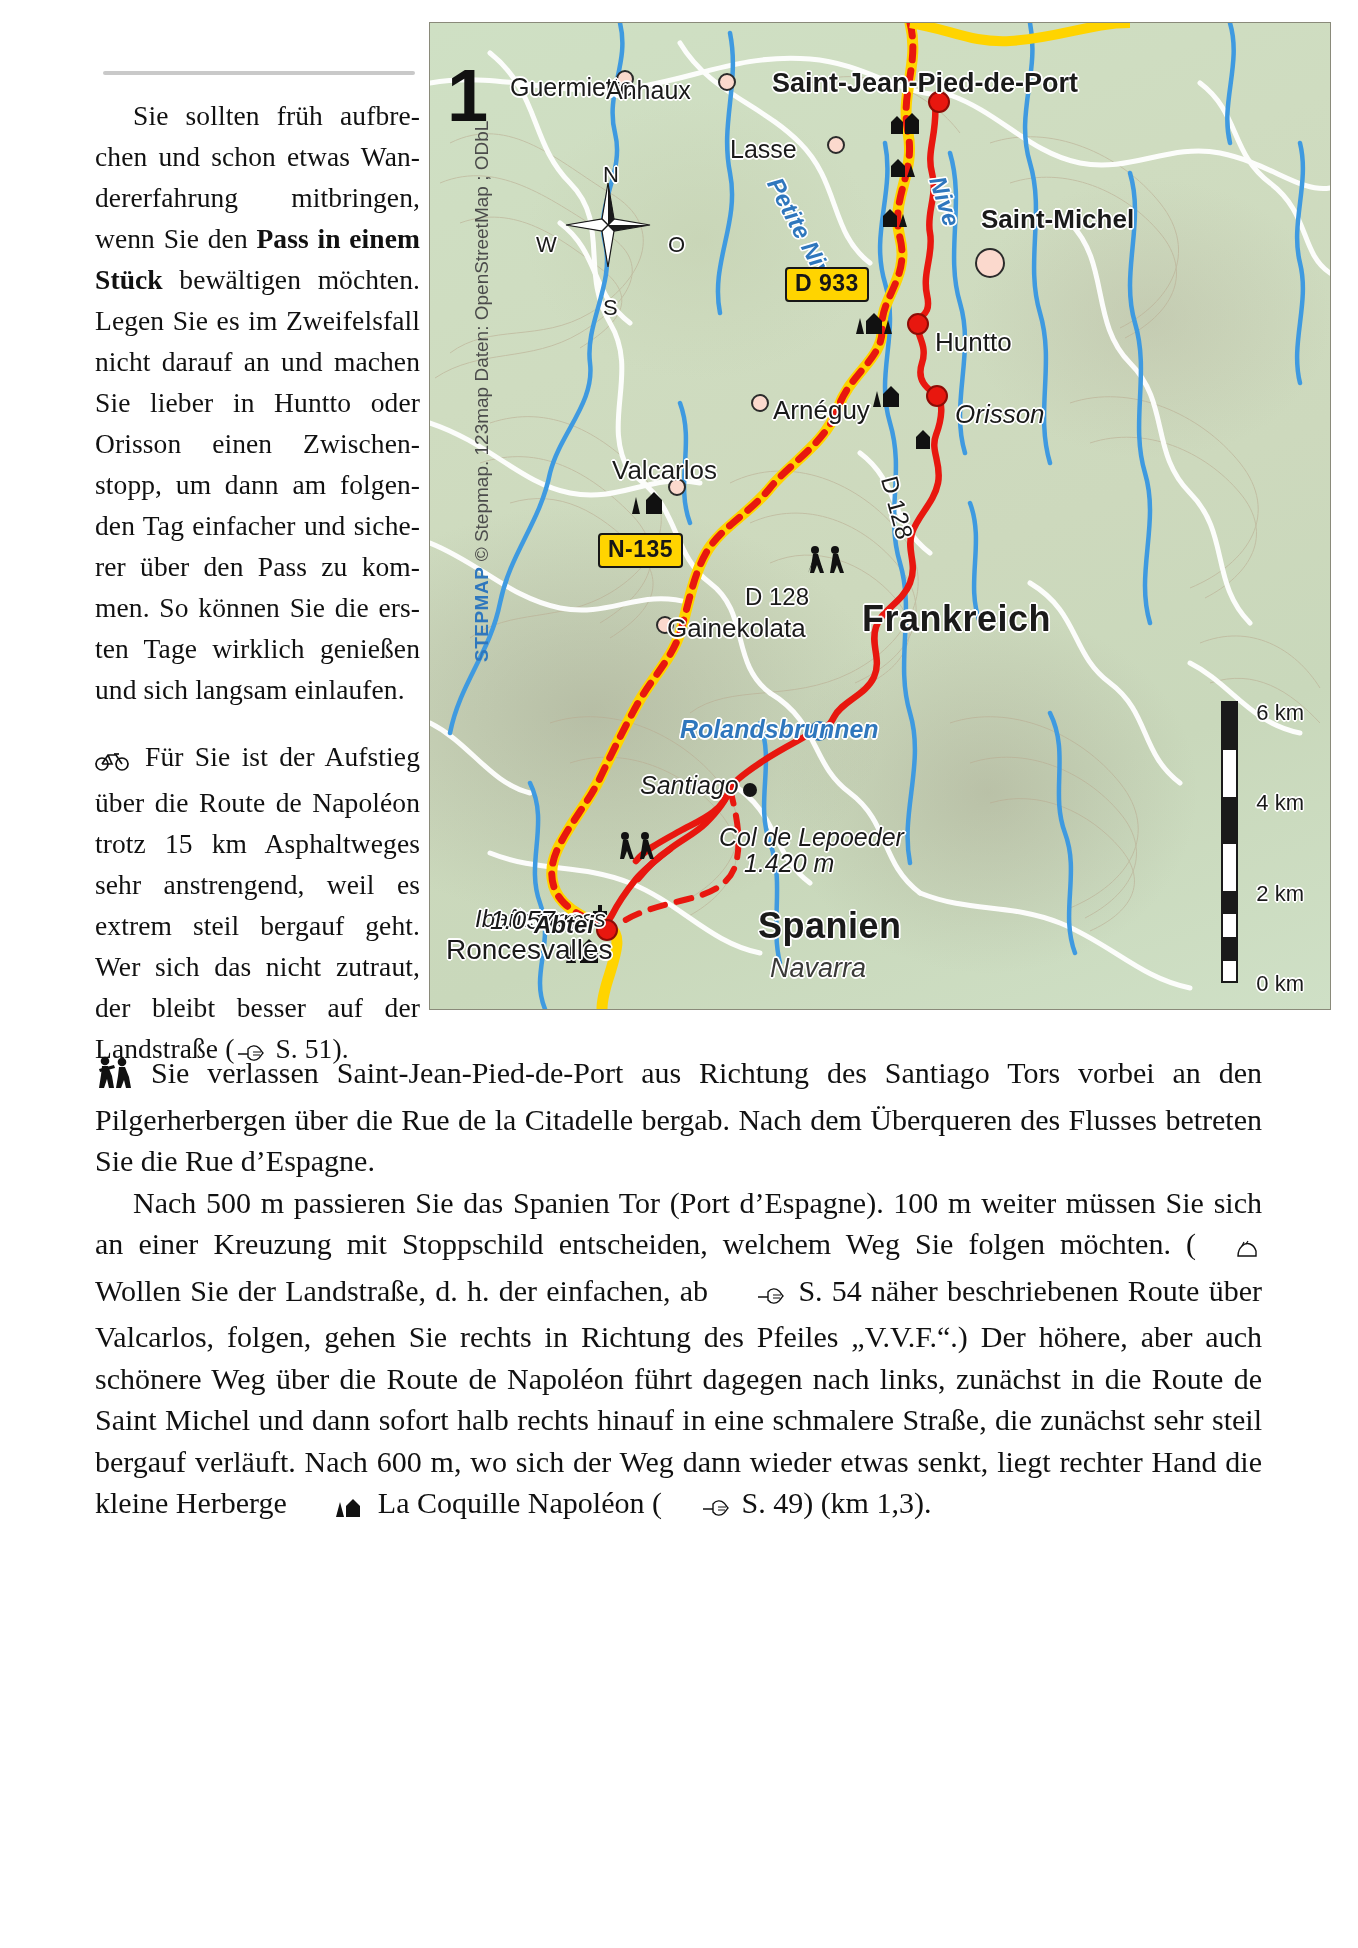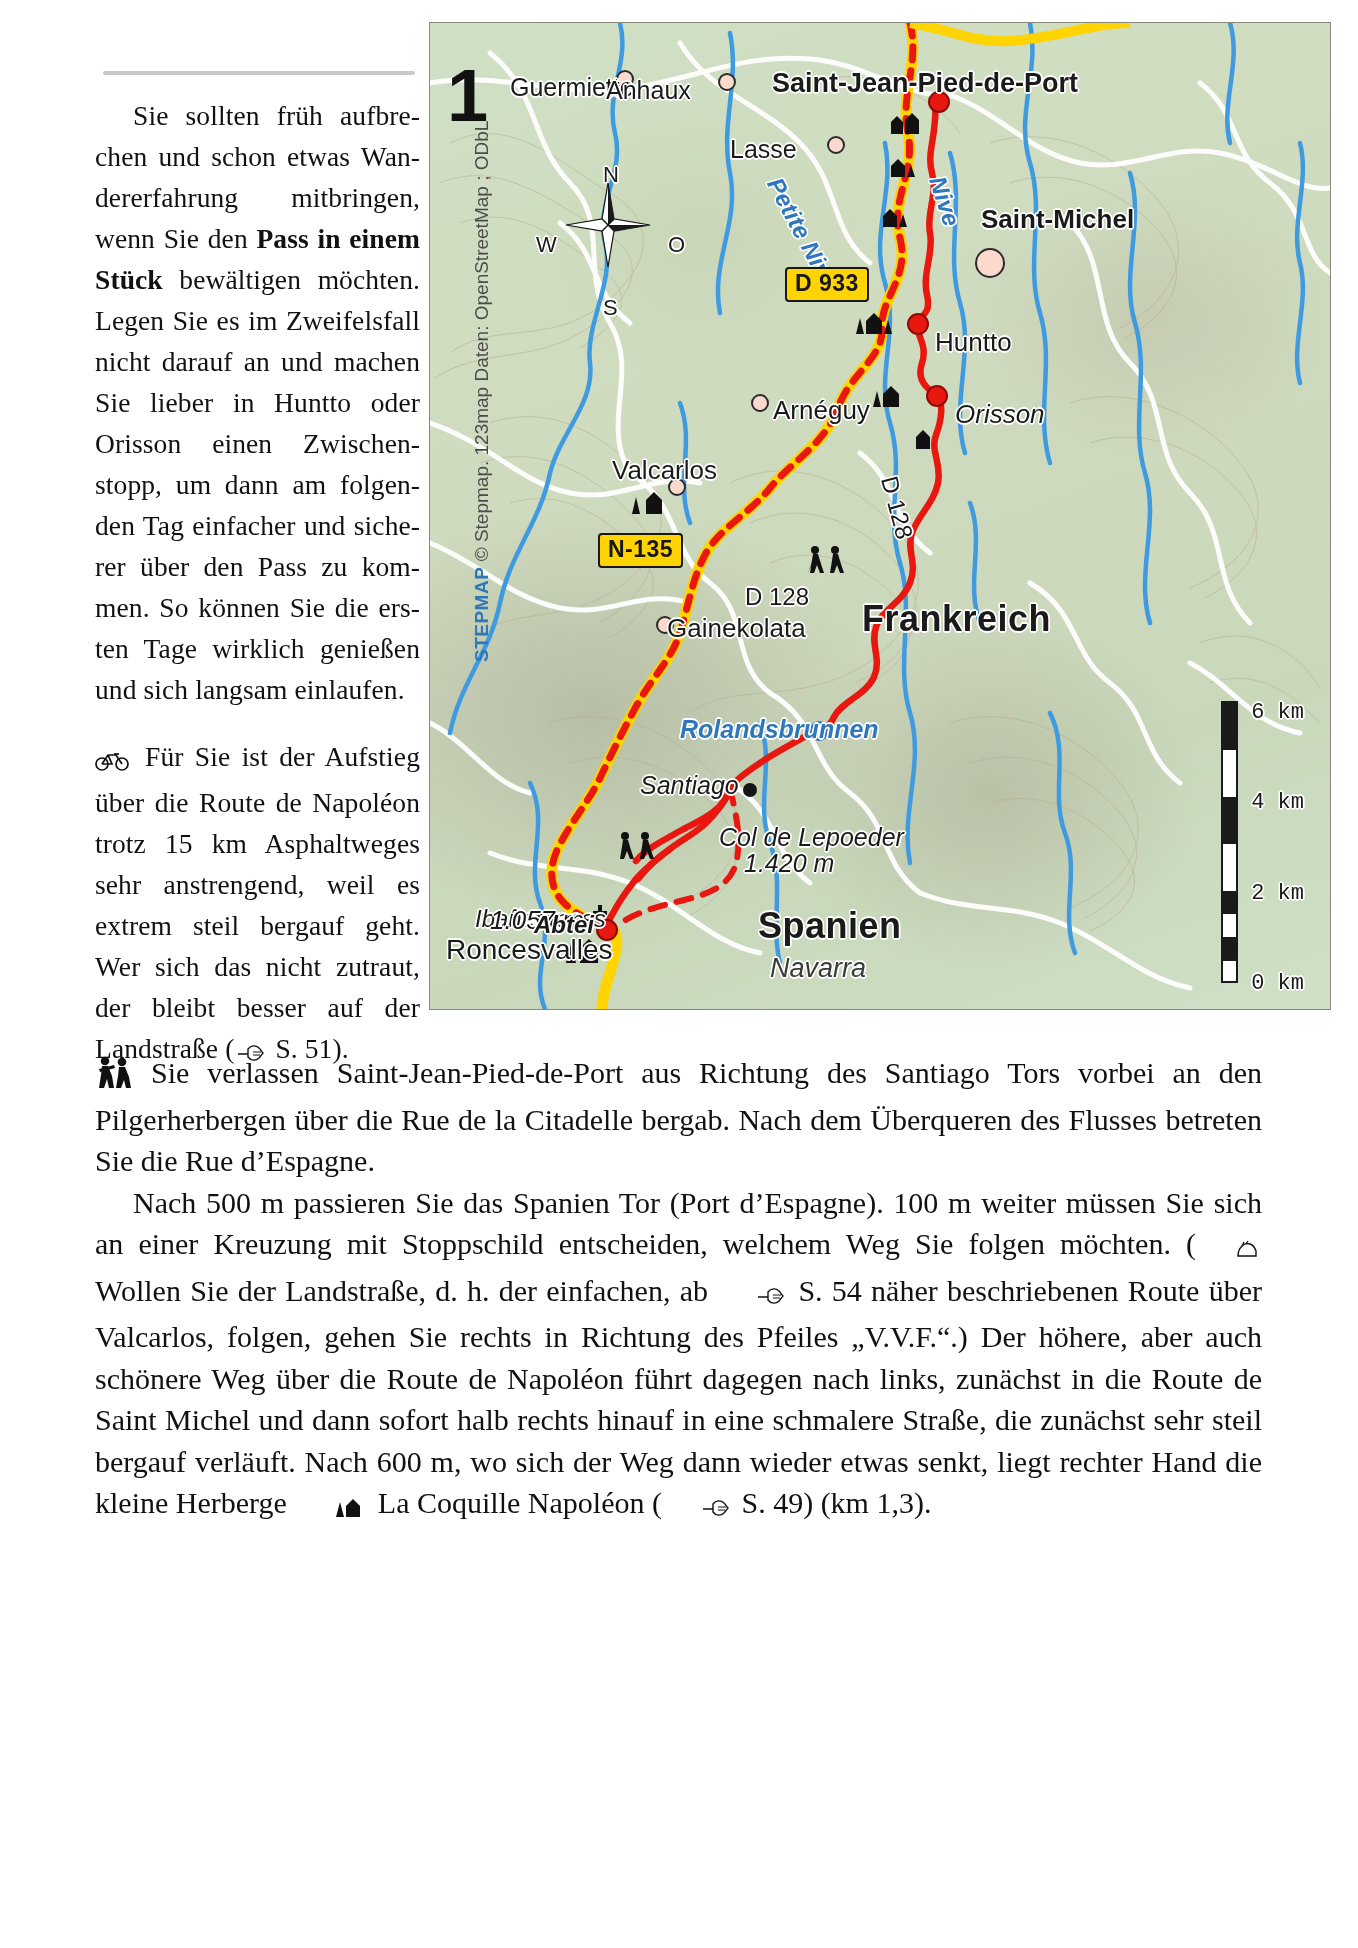--- a/index.html
+++ b/index.html
@@ -80,21 +80,21 @@
     position:absolute;left:-243px;top:333px;width:590px;
     transform:rotate(-90deg);
     font-family:"Liberation Sans",sans-serif;font-size:19px;color:#4b4b4b;white-space:nowrap;
   }
   #credit .sm{color:#2f77bd;font-weight:bold;letter-spacing:.5px;}
 
   
   #scalebar{position:absolute;right:92px;top:678px;width:17px;height:282px;
     background:#fff;border:2px solid #1a1a1a;box-sizing:border-box;}
   #scalebar i{position:absolute;left:0;width:100%;background:#1a1a1a;display:block;}
-  .scale-lbl{position:absolute;font-family:Liberation Mono, monospace;font-size:22px;color:#1a1a1a;}
+  .scale-lbl{position:absolute;font-family:Liberation Sans, sans-serif;font-size:22px;color:#1a1a1a;}
 
   
   #compass{position:absolute;left:120px;top:144px;width:116px;height:116px;}
   .cp{position:absolute;font-family:"Liberation Sans",sans-serif;font-size:22px;color:#1a1a1a;font-weight:500;}
 
   
   #stagenum{position:absolute;left:17px;top:36px;font-family:"Liberation Sans",sans-serif;
     font-weight:bold;font-size:74px;color:#111;line-height:1;}
 
   

